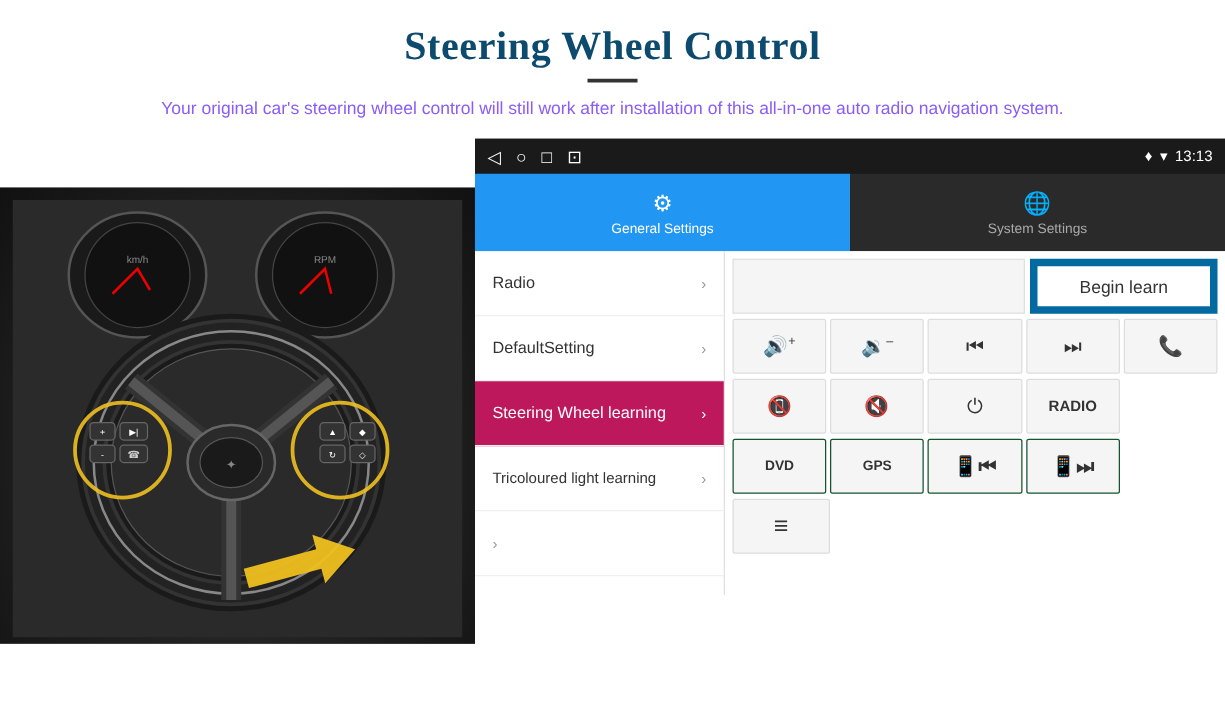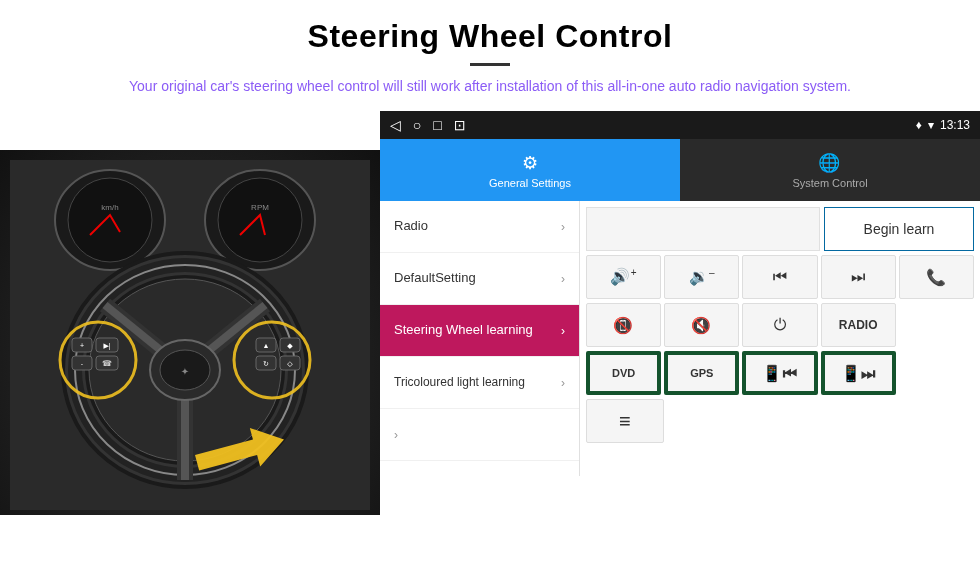--- a/index.html
+++ b/index.html
@@ -12,22 +12,23 @@
     }
 
     .page-header {
       text-align: center;
       padding: 18px 40px 10px;
     }
 
     .page-title {
       font-size: 32px;
       font-weight: 900;
-      color: #000000;
+      color: #0c4a6e;
       letter-spacing: 0.5px;
+      font-family: Liberation Serif, serif;
     }
 
     .header-divider {
       width: 40px;
       height: 3px;
       background: #333;
       margin: 8px auto 10px;
     }
 
     .page-subtitle {
@@ -207,21 +208,21 @@
 
     .begin-learn-empty {
       flex: 1;
       background: #f5f5f5;
       border: 1px solid #e0e0e0;
     }
 
     .begin-learn-btn {
       width: 150px;
       background: #fff;
-      border: 1px solid #0369a1;
+      border: 6px solid #0369a1;
       display: flex;
       align-items: center;
       justify-content: center;
       font-size: 14px;
       color: #333;
       cursor: pointer;
       font-weight: 500;
     }
 
     
@@ -253,21 +254,21 @@
     
     .bottom-controls {
       display: grid;
       grid-template-columns: repeat(5, 1fr);
       gap: 3px;
     }
 
     .ctrl-btn-bottom {
       height: 44px;
       background: #f5f5f5;
-      border: 4px solid #14532d;
+      border: 1px solid #14532d;
       display: flex;
       align-items: center;
       justify-content: center;
       cursor: pointer;
       font-size: 11px;
       font-weight: bold;
       color: #333;
       border-radius: 2px;
     }
 
@@ -371,21 +372,21 @@
       </div>
     </div>
 
     <div class="app-bar">
       <div class="tab-general">
         <span class="tab-icon">⚙</span>
         <span>General Settings</span>
       </div>
       <div class="tab-system">
         <span class="tab-icon">🌐</span>
-        <span>System Control</span>
+        <span>System Settings</span>
       </div>
     </div>
 
     <div class="main-content">
 
       <div class="menu-list">
         <div class="menu-item">
           <span class="menu-item-text">Radio</span>
           <span class="chevron">›</span>
         </div>

